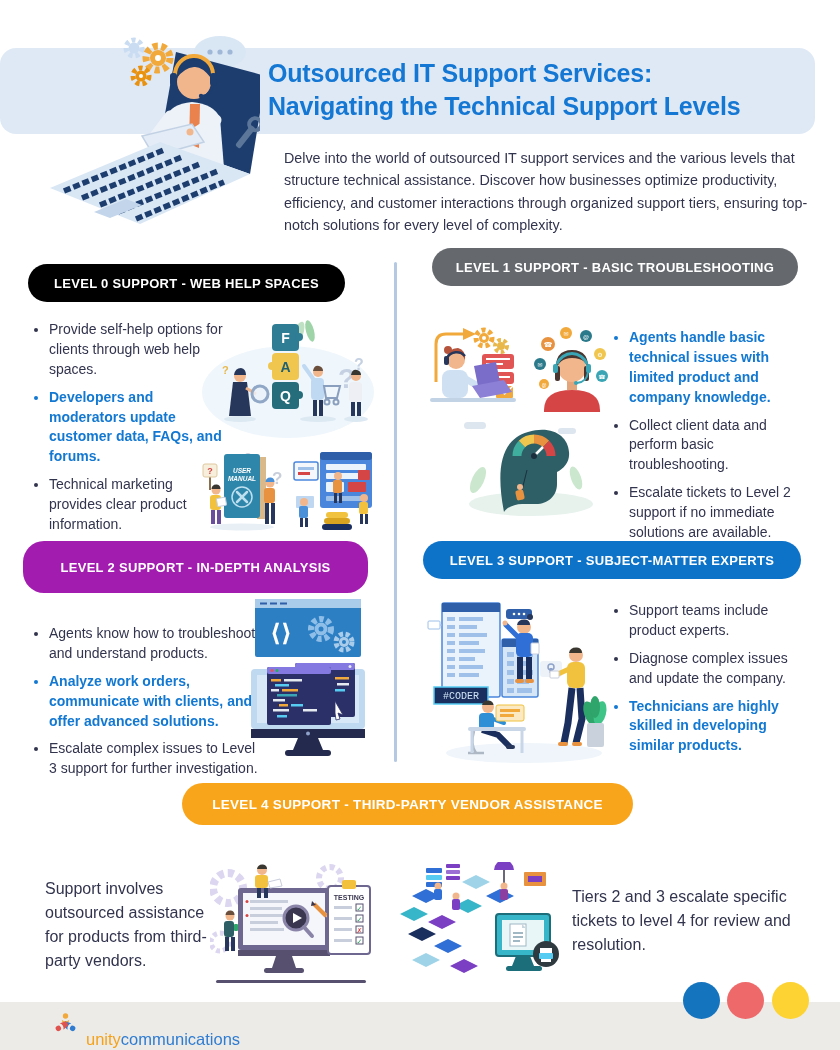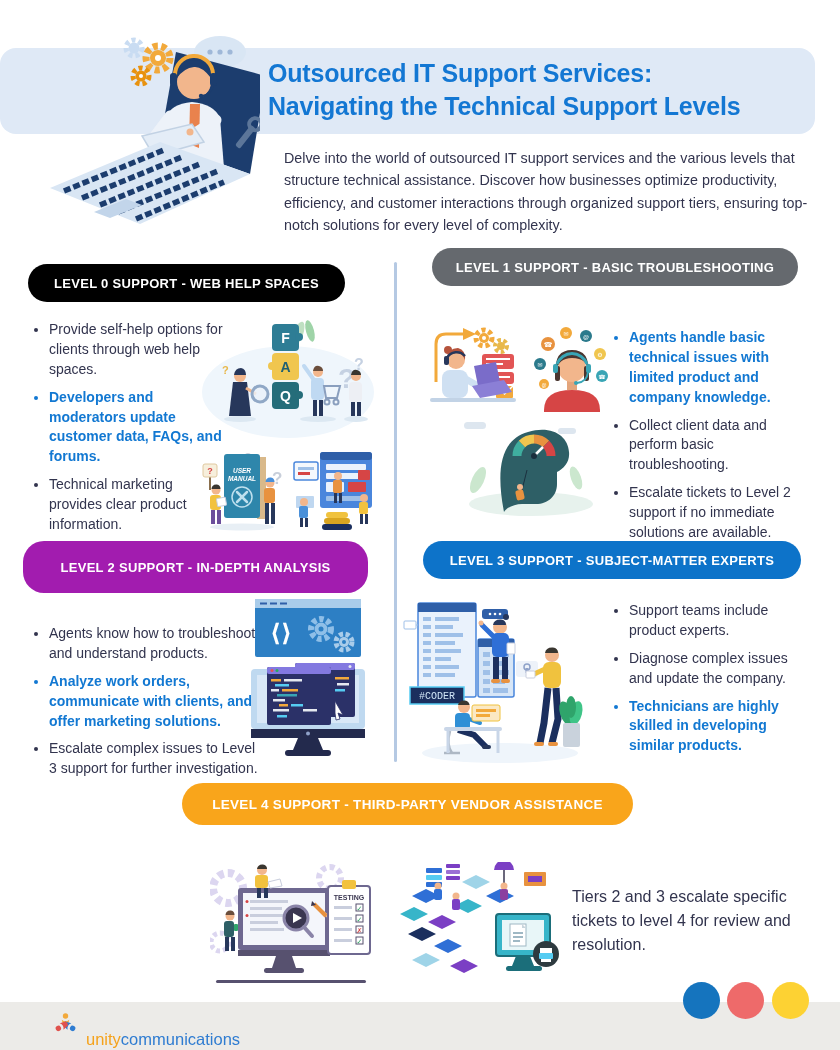--- a/index.html
+++ b/index.html
@@ -134,21 +134,21 @@
       <li class="hl">Developers and moderators update customer data, FAQs, and forums.</li>
       <li>Technical marketing provides clear product information.</li>
     </ul>
   <ul class="bullets" id="bullets-l1">
       <li class="hl">Agents handle basic technical issues with limited product and company knowledge.</li>
       <li>Collect client data and perform basic troubleshooting.</li>
       <li>Escalate tickets to Level 2 support if no immediate solutions are available.</li>
     </ul>
   <ul class="bullets" id="bullets-l2">
       <li>Agents know how to troubleshoot and understand products.</li>
-      <li class="hl">Analyze work orders, communicate with clients, and offer marketing solutions.</li>
+      <li class="hl">Analyze work orders, communicate with clients, and offer advanced solutions.</li>
       <li>Escalate complex issues to Level 3 support for further investigation.</li>
     </ul>
   <ul class="bullets" id="bullets-l3">
       <li>Support teams include product experts.</li>
       <li>Diagnose complex issues and update the company.</li>
       <li class="hl">Technicians are highly skilled in developing similar products.</li>
     </ul>
 
   <div class="ill" style="left:196px;top:316px;width:178px;height:130px;">
     <svg viewBox="0 0 178 130">
@@ -406,21 +406,21 @@
         </g>
         <polygon points="92,104 100,118 95,116 97,122 93,123 92,116" fill="#ffffff" stroke="#2B3168" stroke-width="0.8"></polygon>
         <rect x="8" y="132" width="114" height="9" fill="#232A4D"></rect>
         <circle cx="65" cy="136.5" r="2" fill="#8FA2C9"></circle>
         <polygon points="55,141 75,141 80,153 50,153" fill="#232A4D"></polygon>
         <rect x="42" y="153" width="46" height="6" rx="3" fill="#232A4D"></rect>
       </g>
     </svg>
   </div>
 
-  <div class="ill" style="left:400px;top:595px;width:192px;height:172px;">
+  <div class="ill" style="left:424px;top:595px;width:192px;height:172px;">
     <svg viewBox="0 0 192 172">
       <ellipse cx="100" cy="158" rx="78" ry="10" fill="#EFF5FB"></ellipse>
       <g>
         <rect x="18" y="8" width="58" height="94" rx="2" fill="#EAF2FC" stroke="#4A86DC" stroke-width="1.5"></rect>
         <rect x="18" y="8" width="58" height="9" fill="#2F5FA8"></rect>
         <g fill="#9FC0E8">
           <rect x="23" y="22" width="8" height="4"></rect>
             <rect x="35" y="22" width="24" height="4"></rect>
           <rect x="23" y="30" width="8" height="4"></rect>
             <rect x="35" y="30" width="18" height="4"></rect>
@@ -513,20 +513,21 @@
       </g>
       <g>
         <ellipse cx="166" cy="118" rx="6" ry="12" fill="#2FA46B" transform="rotate(-18 166 118)"></ellipse>
         <ellipse cx="176" cy="118" rx="6" ry="12" fill="#3FC487" transform="rotate(14 176 118)"></ellipse>
         <ellipse cx="171" cy="112" rx="5" ry="11" fill="#2FA46B"></ellipse>
         <rect x="163" y="128" width="17" height="24" rx="2" fill="#C9D2DC"></rect>
       </g>
     </svg>
   </div>
 
+  <div class="bottom-text" id="bt-left">Support involves outsourced assistance for products from third-party vendors.</div>
 
   <div class="ill" style="left:210px;top:860px;width:162px;height:130px;">
     <svg viewBox="0 0 162 130">
       <g fill="none" stroke="#DCD6F0">
         <circle cx="18" cy="28" r="15" stroke-width="8" stroke-dasharray="6 4"></circle>
         <circle cx="120" cy="18" r="11" stroke-width="6" stroke-dasharray="5 3.5"></circle>
         <circle cx="10" cy="82" r="9" stroke-width="5" stroke-dasharray="4 3"></circle>
       </g>
       <rect x="6" y="120" width="150" height="3" rx="1.5" fill="#57516F"></rect>
       <g>

